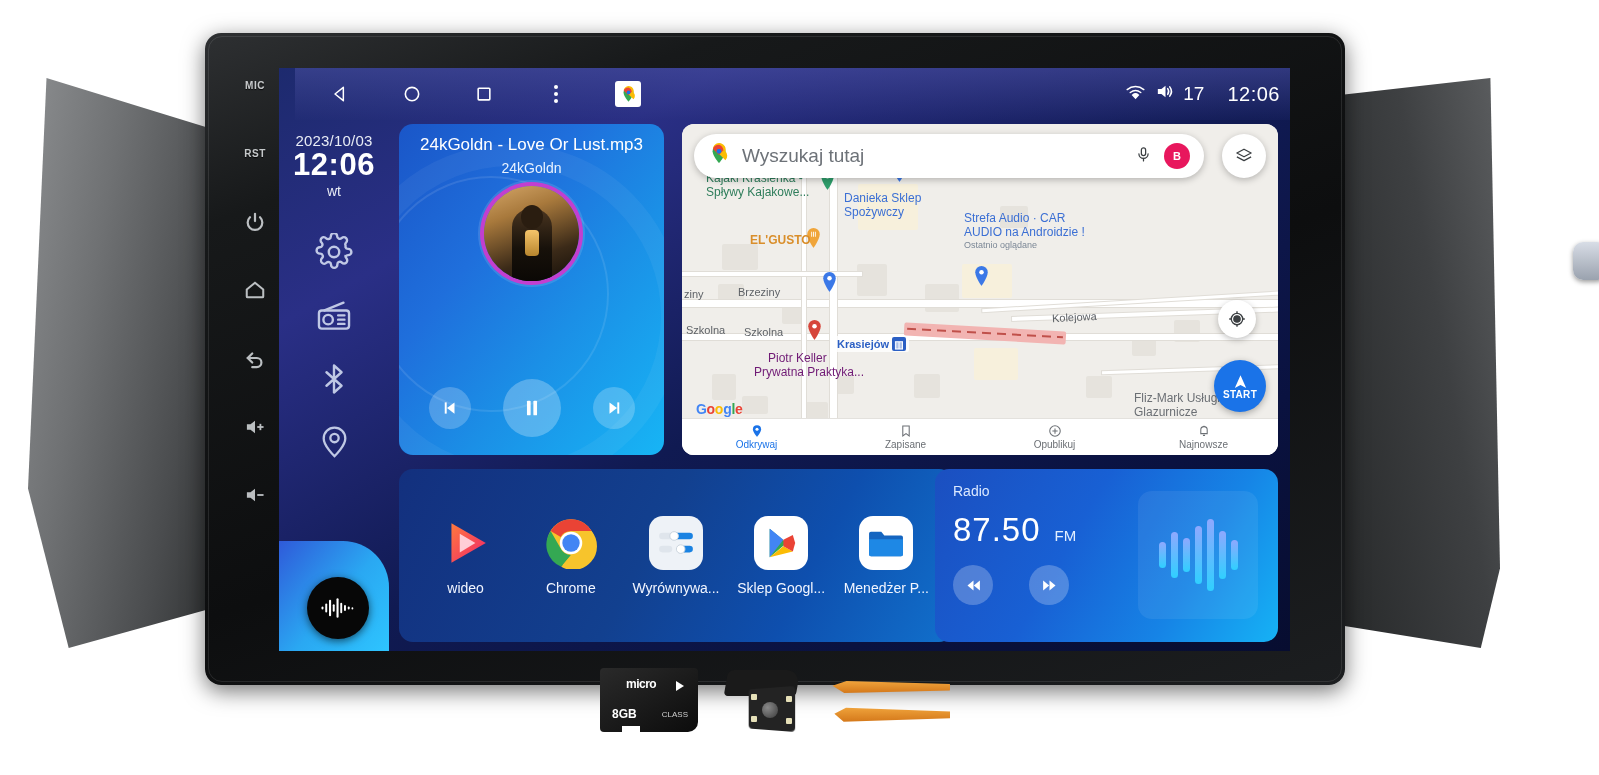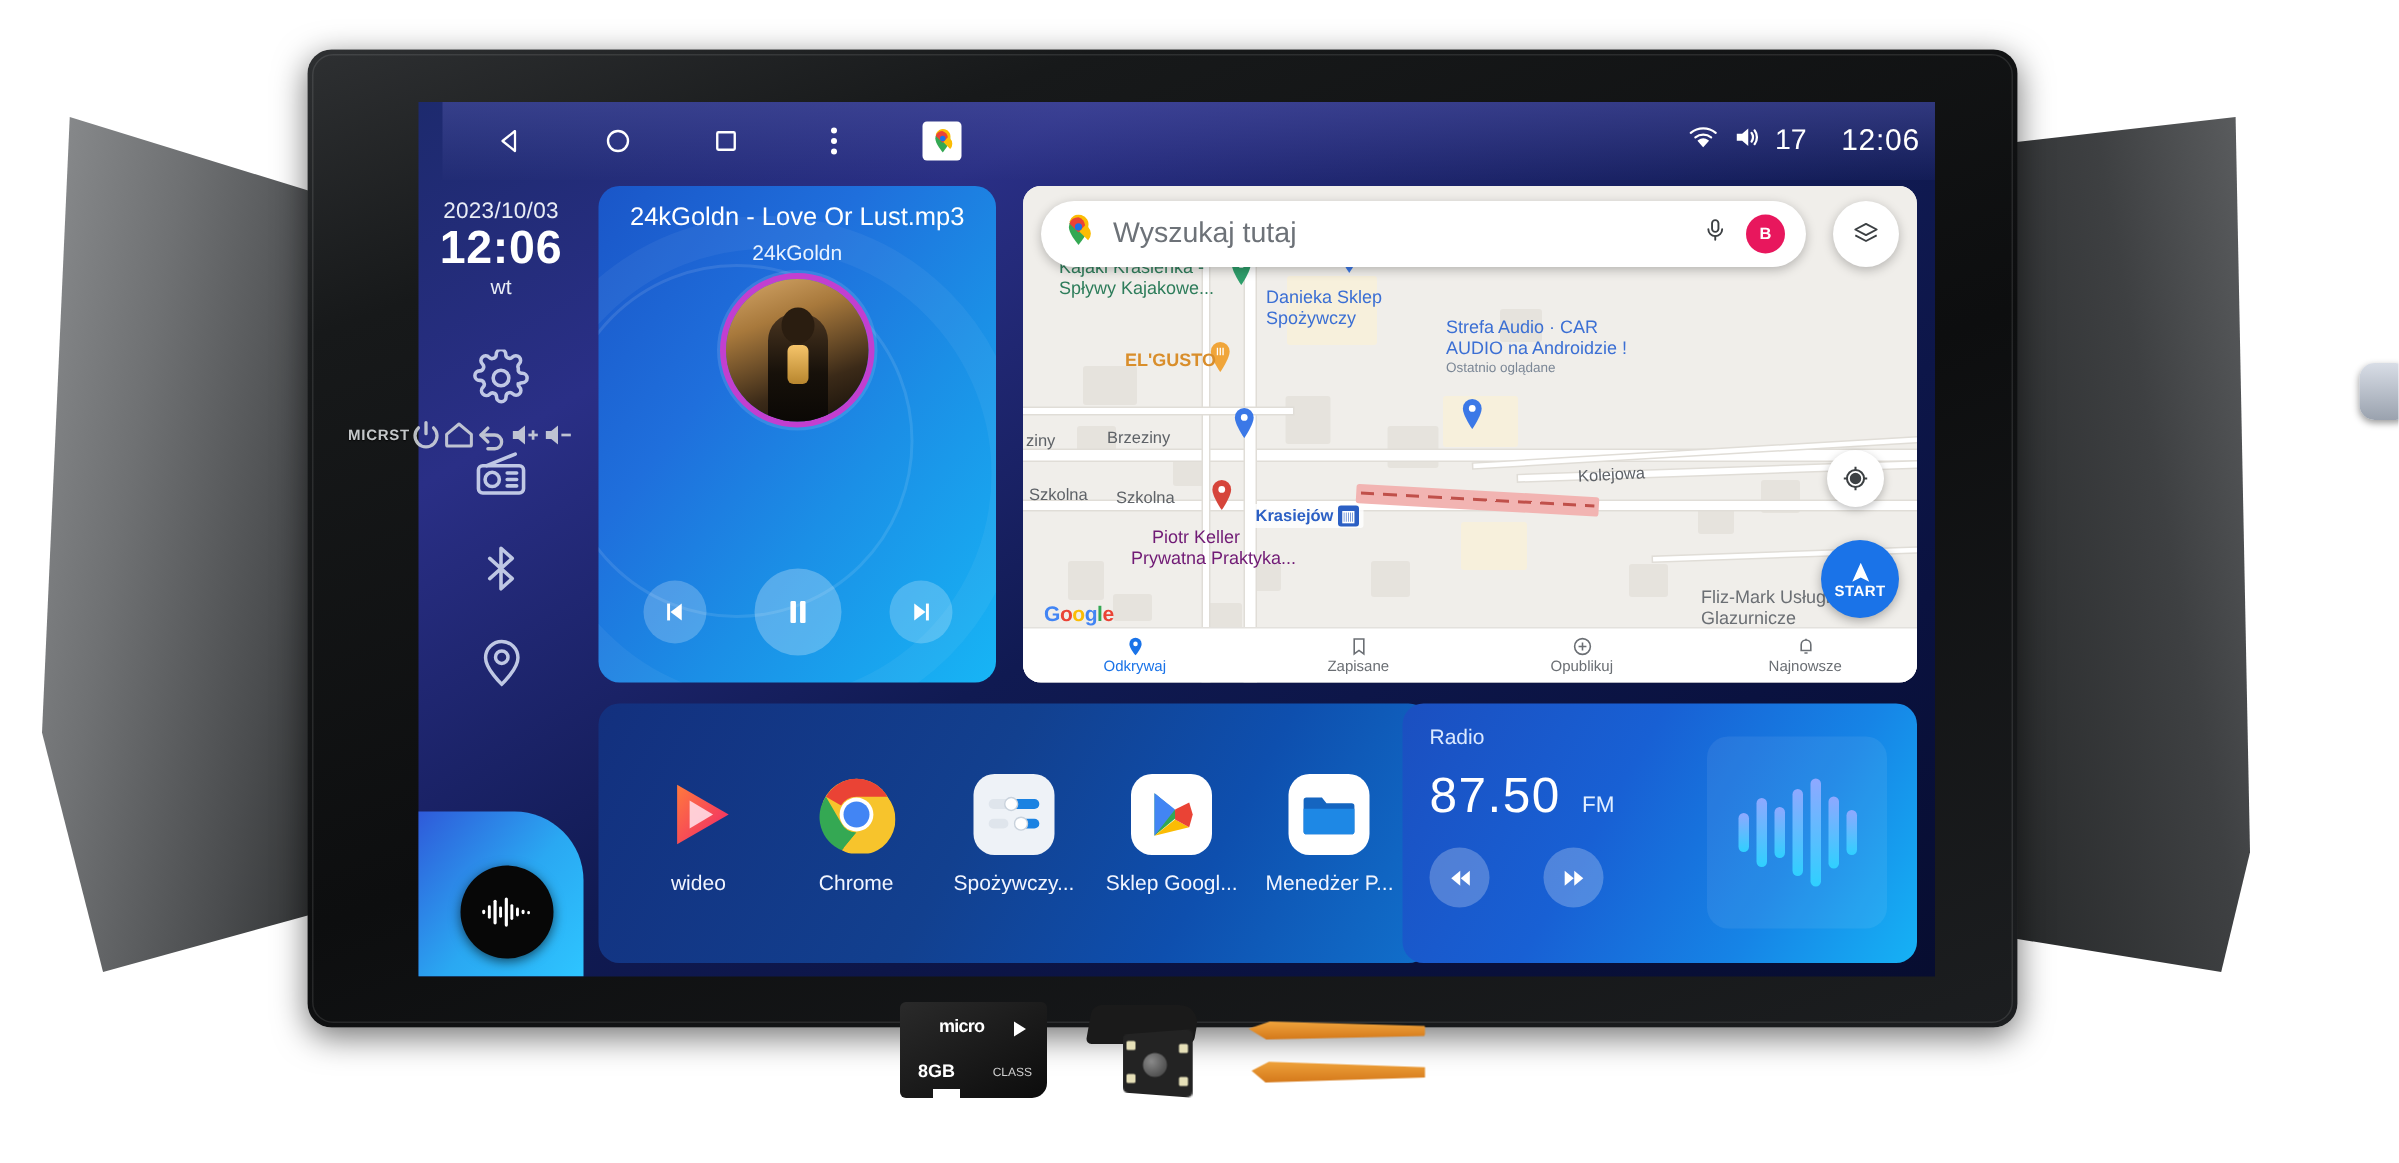--- a/index.html
+++ b/index.html
@@ -15,21 +15,21 @@
 
   
   .unit{position:absolute;left:205px;top:33px;width:1140px;height:652px;
     background:linear-gradient(160deg,#2e3032 0%,#17191a 18%,#0d0e0f 55%,#1c1e20 100%);
     border-radius:16px;box-shadow:0 6px 22px rgba(0,0,0,.55);}
   .unit:after{content:"";position:absolute;inset:3px;border-radius:14px;
     border:1px solid rgba(255,255,255,.10);pointer-events:none;}
 
   
   .bezel{position:absolute;left:232px;top:70px;width:46px;height:440px;display:flex;
-    align-items:center;justify-content:space-between;z-index:6;}
+    flex-direction:column;align-items:center;justify-content:space-between;z-index:6;}
   .hw{width:34px;height:30px;display:flex;align-items:center;justify-content:center;
     color:#cfd2d4;opacity:.85;}
   .hw-txt{font-size:10px;font-weight:bold;letter-spacing:.5px;color:#e3e6e8;
     text-shadow:0 1px 1px #000;}
   .hw svg{display:block;}
 
   
   .screen{position:absolute;left:279px;top:68px;width:1011px;height:583px;
     background:linear-gradient(150deg,#1d2a6e 0%,#2a2f86 22%,#101a52 52%,#0a1240 78%,#070d30 100%);
     overflow:hidden;}
@@ -593,21 +593,21 @@
             <svg width="38" height="30" viewBox="0 0 40 32">
               <rect x="2" y="5" width="20" height="7" rx="3.5" fill="#dfe5ec"></rect>
               <rect x="16" y="5" width="22" height="7" rx="3.5" fill="#1a82e2"></rect>
               <circle cx="18" cy="8.5" r="4.6" fill="#fff" stroke="#c9d2dc"></circle>
               <rect x="2" y="19" width="14" height="7" rx="3.5" fill="#dfe5ec"></rect>
               <rect x="24" y="19" width="14" height="7" rx="3.5" fill="#1a82e2"></rect>
               <circle cx="25" cy="22.5" r="4.6" fill="#fff" stroke="#c9d2dc"></circle>
             </svg>
           </span>
         </span>
-        <span class="lb">Spożywczy...</span>
+        <span class="lb">Wyrównywa...</span>
       </div>
 
       <div class="app">
         <span class="ic">
           <span class="tile-w">
             <svg width="34" height="34" viewBox="0 0 36 36">
               <path d="M6 3 24 18 6 33z" fill="#34a853"></path>
               <path d="M6 3 24 18 6 33z" fill="#4285f4" opacity=".85" transform="translate(0,0)" style="clip-path:polygon(0 0,100% 0,0 100%)"></path>
               <path d="M6 3 20.5 14.5 6 33z" fill="#4285f4"></path>
               <path d="M6 33 20.5 21.5 30.5 27 z" fill="#fbbc04"></path>

